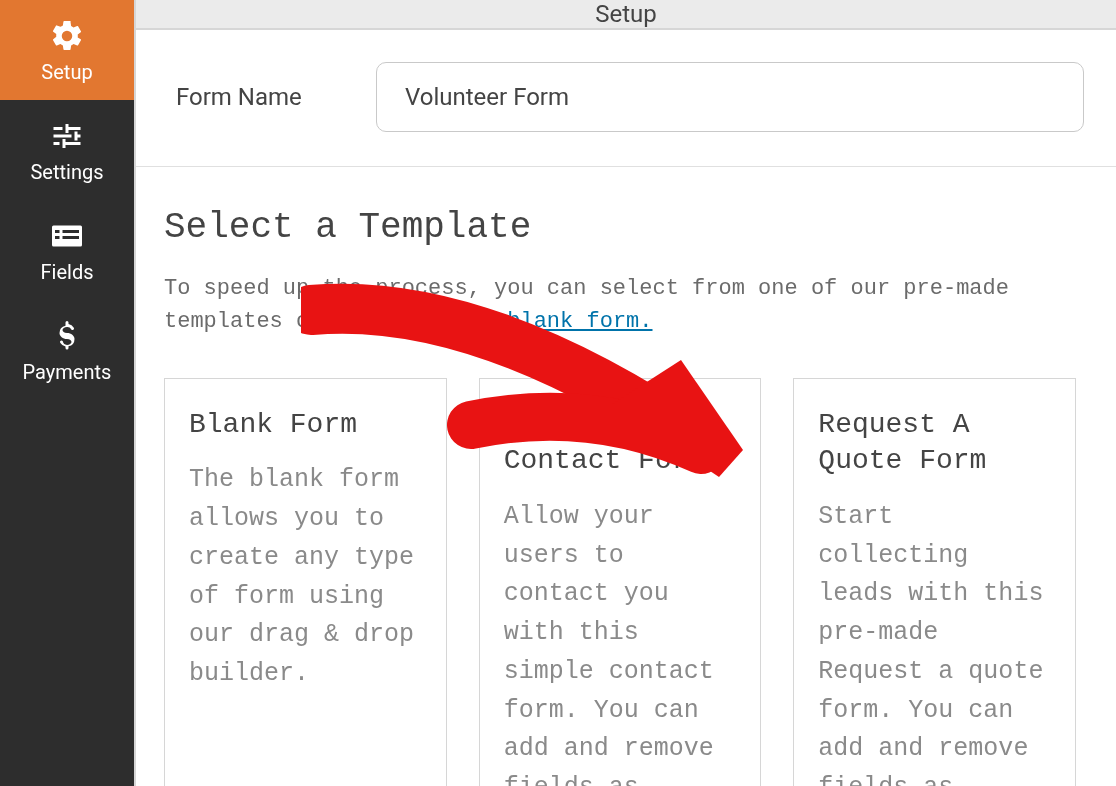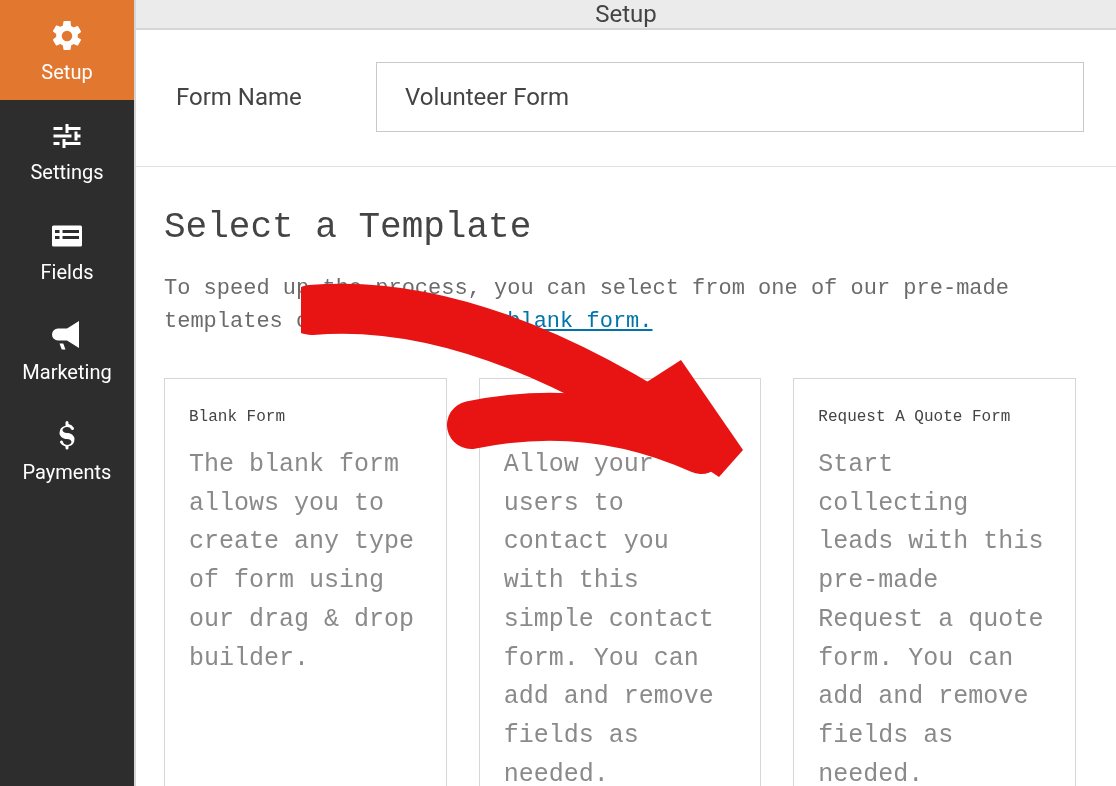--- a/index.html
+++ b/index.html
@@ -78,21 +78,21 @@
       font-size: 24px;
       color: #444;
       width: 200px;
     }
     .form-name-input {
       flex: 1;
       font-size: 24px;
       color: #444;
       padding: 20px 28px;
       border: 1px solid #c9c9c9;
-      border-radius: 0;
+      border-radius: 10px;
       outline: none;
       font-family: inherit;
     }
     .content {
       padding: 40px 40px 0 28px;
       position: relative;
       font-family: Liberation Mono, monospace;
     }
     .section-title {
       font-size: 36px;
@@ -115,21 +115,21 @@
       gap: 32px;
     }
     .template-card {
       flex: 1;
       border: 1px solid #d6d6d6;
       padding: 28px 24px;
       cursor: pointer;
       background: #fff;
     }
     .template-title {
-      font-size: 16px;
+      font-size: 28px;
       font-weight: 400;
       color: #444;
       margin-bottom: 18px;
       line-height: 1.3;
     }
     .template-desc {
       font-size: 25px;
       color: #8a8a8a;
       line-height: 1.55;
     }
@@ -163,28 +163,20 @@
     </span>
     <span class="label">Settings</span>
   </div>
   <div class="sidebar-item">
     <span class="icon">
       <svg viewBox="0 0 24 24">
           <path d="M3 5h18a1 1 0 0 1 1 1v12a1 1 0 0 1-1 1H3a1 1 0 0 1-1-1V6a1 1 0 0 1 1-1zm1 3v2h3V8H4zm5 0v2h11V8H9zm-5 4v2h3v-2H4zm5 0v2h11v-2H9z"></path>
         </svg>
     </span>
     <span class="label">Fields</span>
-  </div>
-  <div class="sidebar-item">
-    <span class="icon">
-      <svg viewBox="0 0 24 24">
-          <path d="M20 4v16l-8-5H6a4 4 0 0 1 0-8h6l8-5zM7 17l1.5 4H11l-1.5-4H7z"></path>
-        </svg>
-    </span>
-    <span class="label">Marketing</span>
   </div>
   <div class="sidebar-item">
     <span class="icon">
       <svg viewBox="0 0 24 24">
           <path d="M12 2a1 1 0 0 1 1 1v1.07a5 5 0 0 1 3.54 2.36 1 1 0 1 1-1.73 1A3 3 0 0 0 12 6c-1.66 0-3 1-3 2s1 2 3 2c2.76 0 5 1.79 5 4a5 5 0 0 1-4 4.9V20a1 1 0 0 1-2 0v-1.07a5 5 0 0 1-3.54-2.36 1 1 0 0 1 1.73-1A3 3 0 0 0 12 18c1.66 0 3-1 3-2s-1-2-3-2c-2.76 0-5-1.79-5-4a5 5 0 0 1 4-4.9V3a1 1 0 0 1 1-1z"></path>
         </svg>
     </span>
     <span class="label">Payments</span>
   </div>
 </div>

